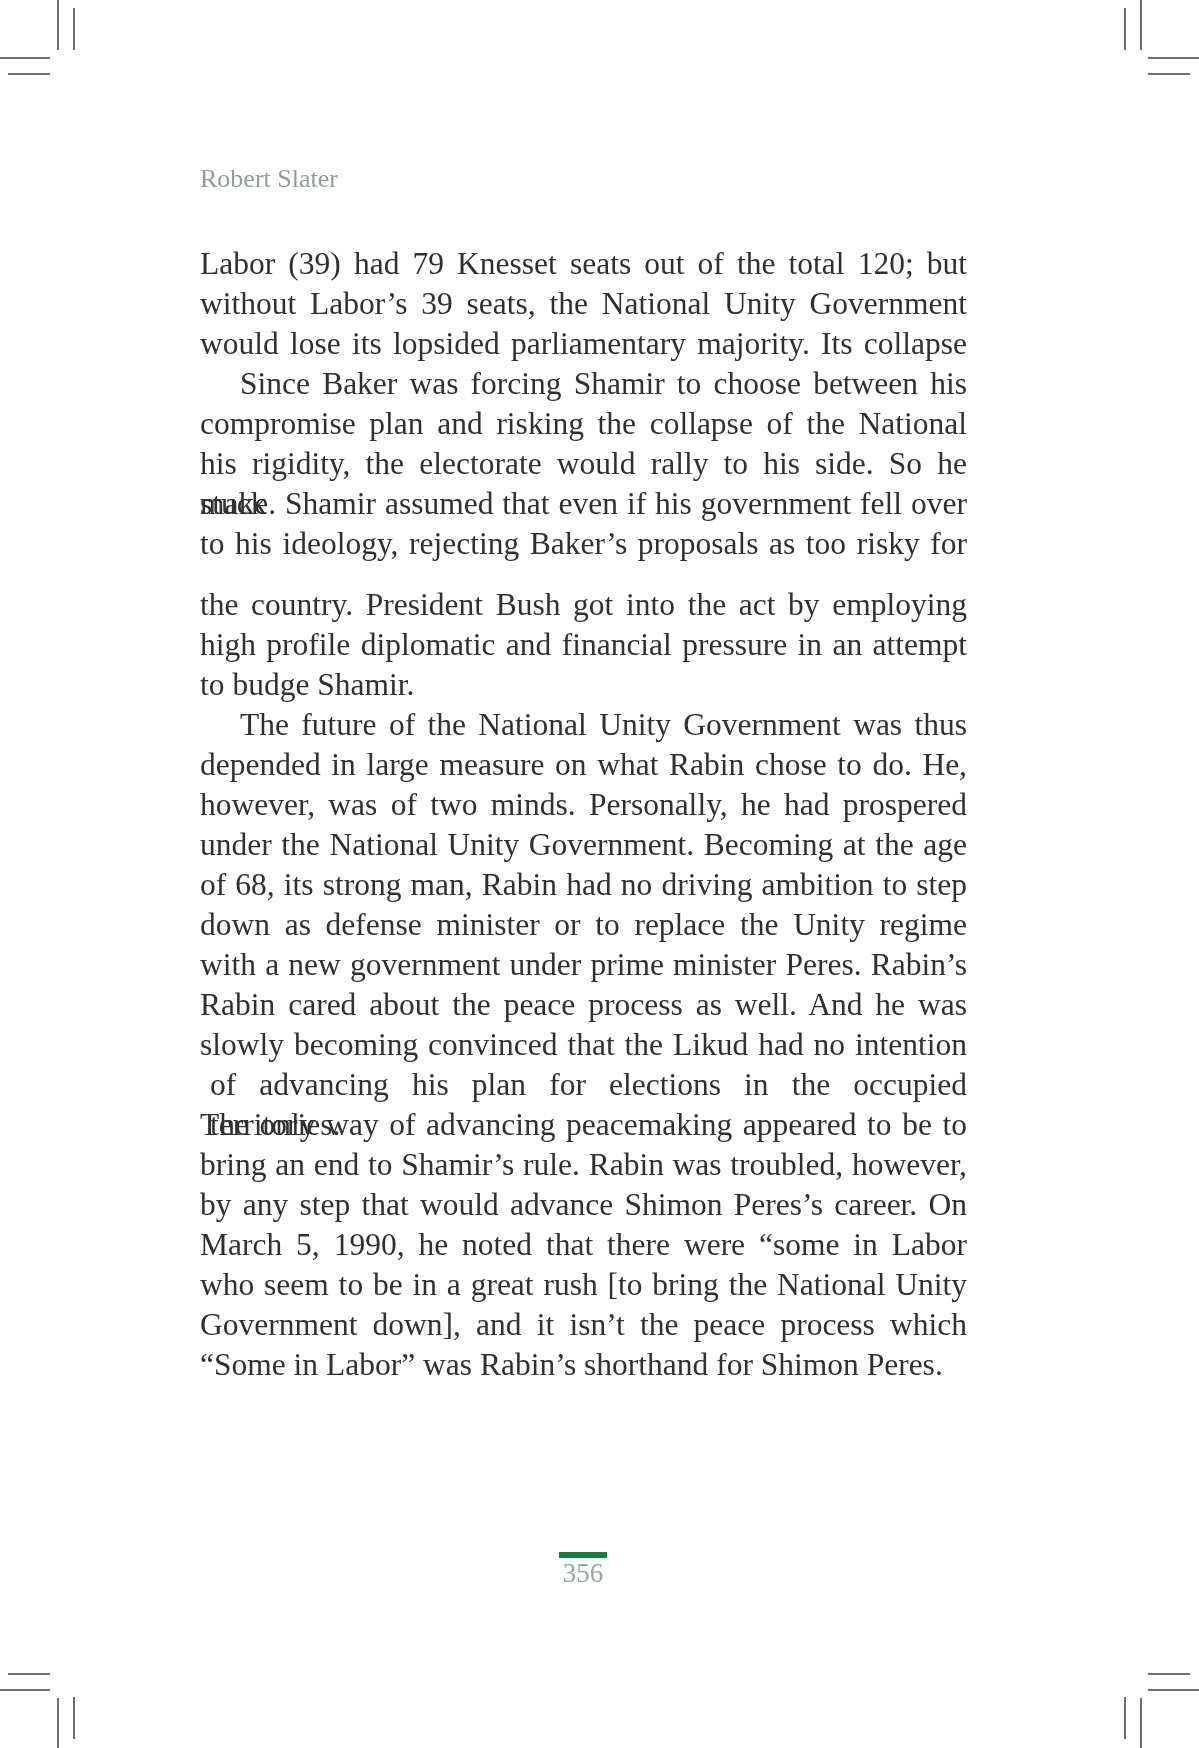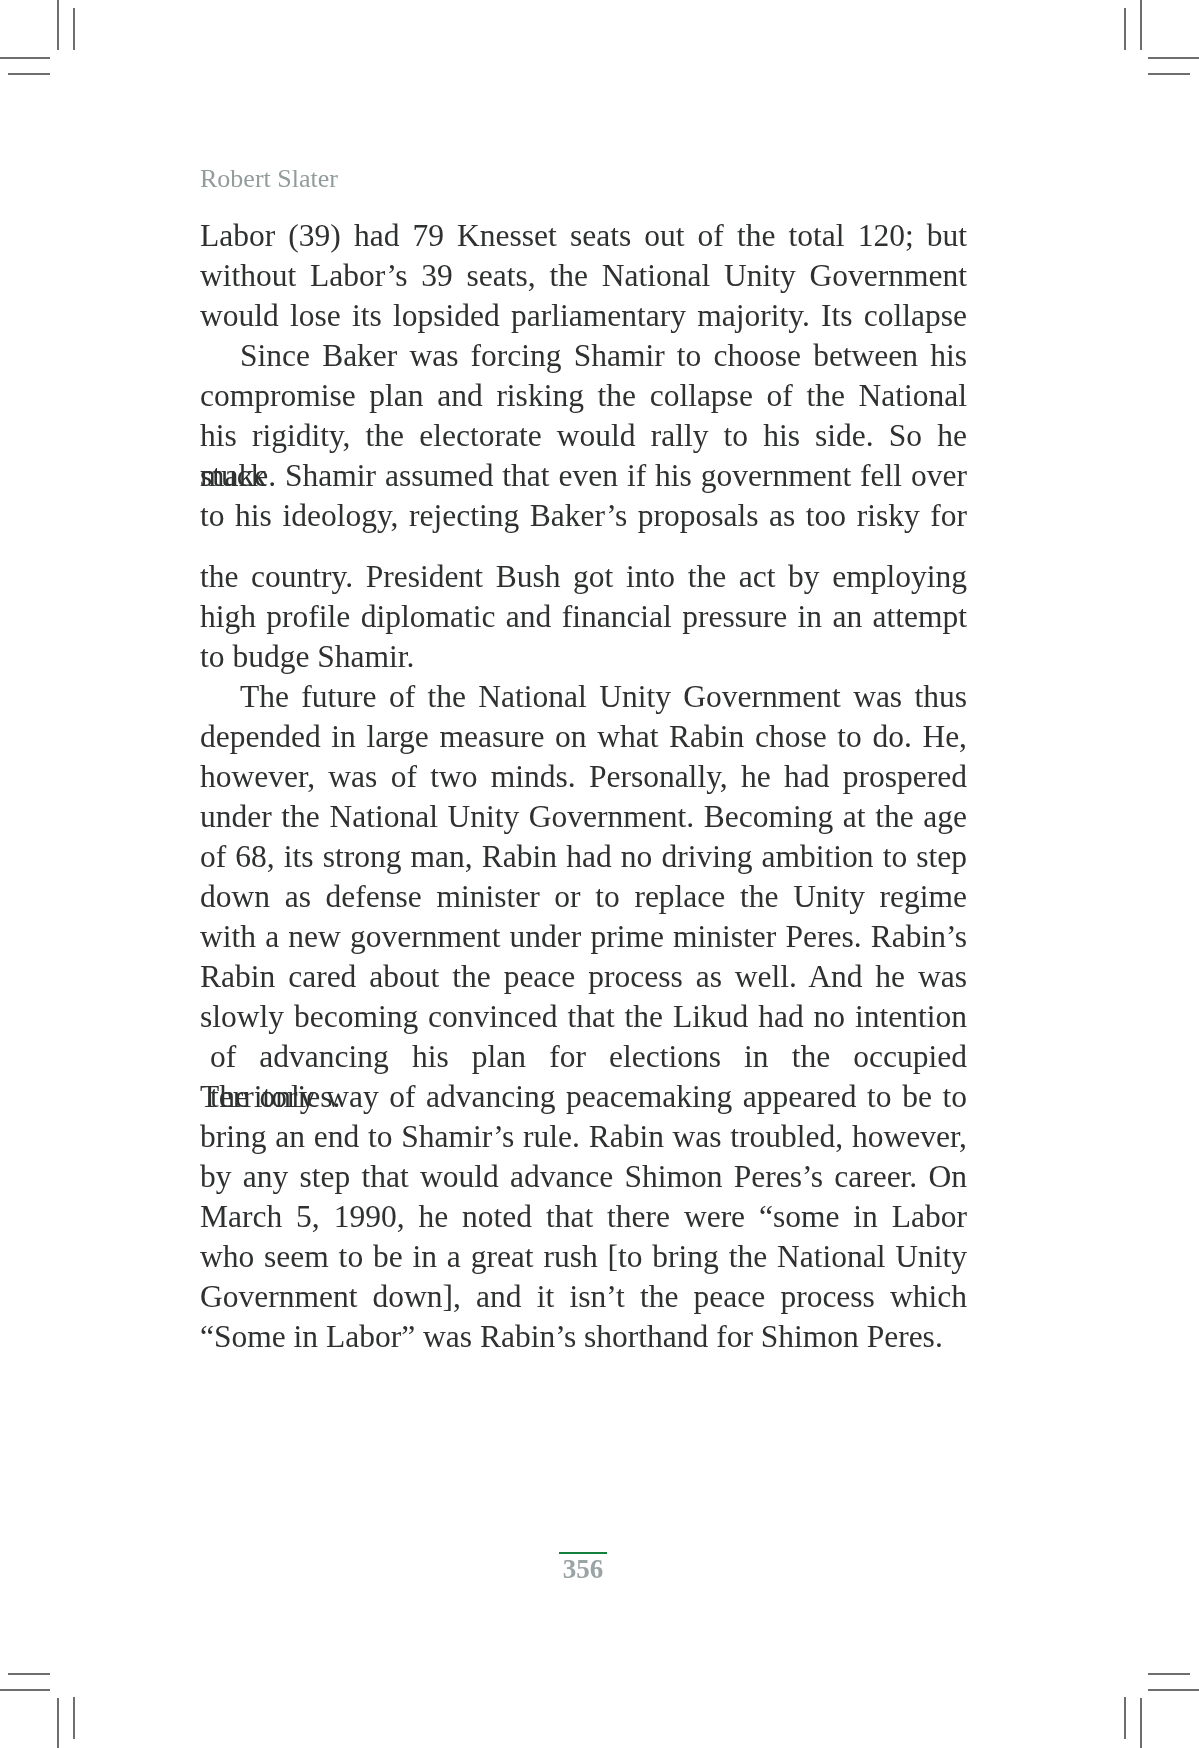--- a/index.html
+++ b/index.html
@@ -6,38 +6,37 @@
   body { width: 1199px; height: 1748px; position: relative; overflow: hidden; }
   .crop { position: absolute; background: #6e6e6e; }
   .crop.h { height: 2px; }
   .crop.v { width: 2px; }
   .running-head {
     position: absolute; left: 200px; top: 164px;
     font-family: "Liberation Serif", "DejaVu Serif", serif;
     font-size: 26px; color: #929c9b; white-space: nowrap;
   }
   .body-text {
-    position: absolute; left: 200px; top: 216px; width: 767px;
+    position: absolute; left: 200px; top: 244px; width: 767px;
     font-family: "Liberation Serif", "DejaVu Serif", serif;
     font-size: 31.5px; line-height: 40px; color: #2f3131;
   }
   .line {
     display: block; height: 40px; white-space: nowrap;
     text-align: justify; text-align-last: justify;
     overflow: visible;
   }
   .line.last { text-align-last: left; }
   .line.indent { padding-left: 40px; }
   .folio {
     position: absolute; left: 559px; top: 1552px; width: 48px;
-    border-top: 2px solid #15803d;
+    border-top: 6px solid #15803d;
     font-family: "Liberation Serif", "DejaVu Serif", serif;
     font-size: 27px; line-height: 28px; color: #9aa4a4; text-align: center;
     padding-top: 1px;
-    font-weight: bold;
   }
 </style>
 </head>
 <body>
 
 <div class="crop v" style="left:57px; top:0; height:50px;"></div>
 <div class="crop v" style="left:73px; top:8px; height:42px;"></div>
 <div class="crop h" style="left:0; top:57px; width:50px;"></div>
 <div class="crop h" style="left:8px; top:73px; width:42px;"></div>
 

